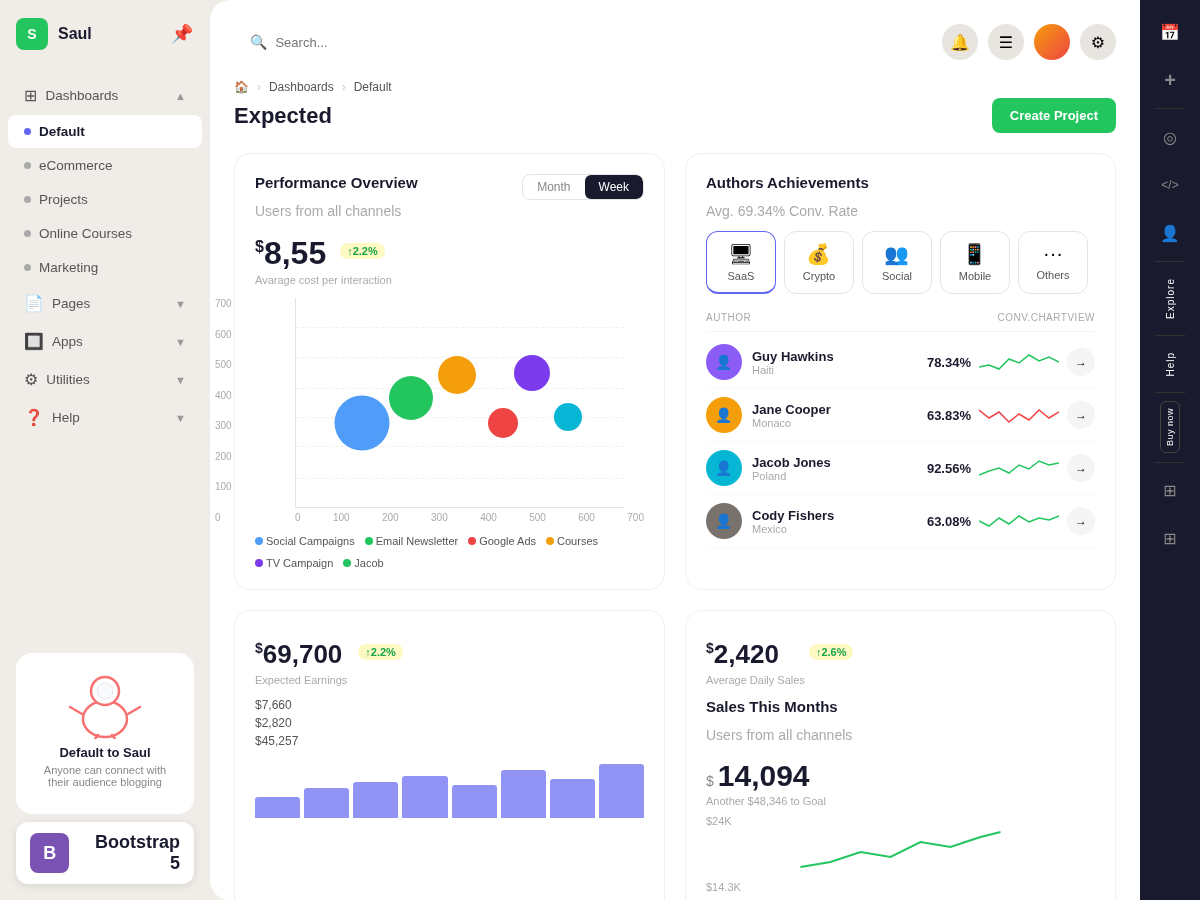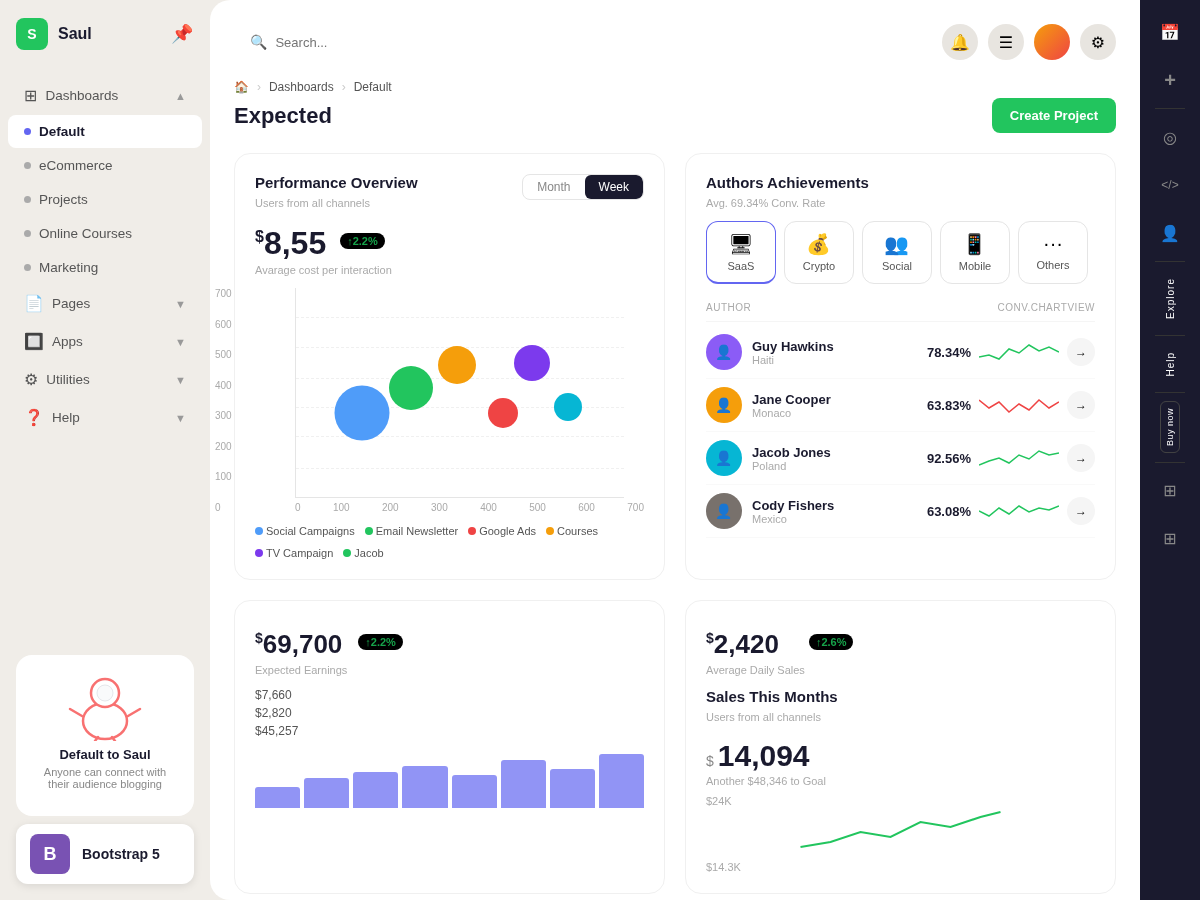--- a/index.html
+++ b/index.html
@@ -81,21 +81,21 @@
       gap: 12px;
       margin-top: 8px;
       box-shadow: 0 2px 8px rgba(0,0,0,0.1);
     }
     .bootstrap-icon {
       width: 40px; height: 40px; border-radius: 8px;
       background: #7952b3;
       display: flex; align-items: center; justify-content: center;
       color: white; font-weight: bold; font-size: 18px;
     }
-    .bootstrap-text { font-size: 14px; font-weight: 700; color: #1a1a2e; }
+    .bootstrap-text { font-size: 18px; font-weight: 700; color: #1a1a2e; text-align: right; }
     .search-box {
       display: flex;
       align-items: center;
       background: white;
       border-radius: 24px;
       padding: 8px 16px;
       gap: 8px;
       width: 280px;
       border: none;
     }
@@ -152,21 +152,21 @@
     }
 
     
     .perf-header {
       display: flex;
       justify-content: space-between;
       align-items: flex-start;
       margin-bottom: 8px;
     }
     .perf-title { font-size: 15px; font-weight: 700; color: #1a1a2e; }
-    .perf-sub { font-size: 11px; color: #aaa; margin-top: 6px; }
+    .perf-sub { font-size: 14px; color: #aaa; margin-top: 12px; }
     .tab-group {
       display: flex;
       border-radius: 8px;
       overflow: hidden;
       border: 1px solid #e5e5e5;
     }
     .tab-btn {
       padding: 5px 14px;
       font-size: 12px;
       border: none;
@@ -183,21 +183,21 @@
     .metric-value {
       font-size: 32px;
       font-weight: 700;
       color: #1a1a2e;
       margin: 8px 0 2px;
     }
     .metric-value sup { font-size: 16px; }
     .badge-up {
       display: inline-flex;
       align-items: center;
-      background: #000000;
+      background: #fef9c3;
       color: #16a34a;
       font-size: 11px;
       font-weight: 600;
       padding: 2px 7px;
       border-radius: 20px;
       margin-left: 8px;
     }
     .metric-label { font-size: 11px; color: #aaa; margin-bottom: 12px; }
 
     

